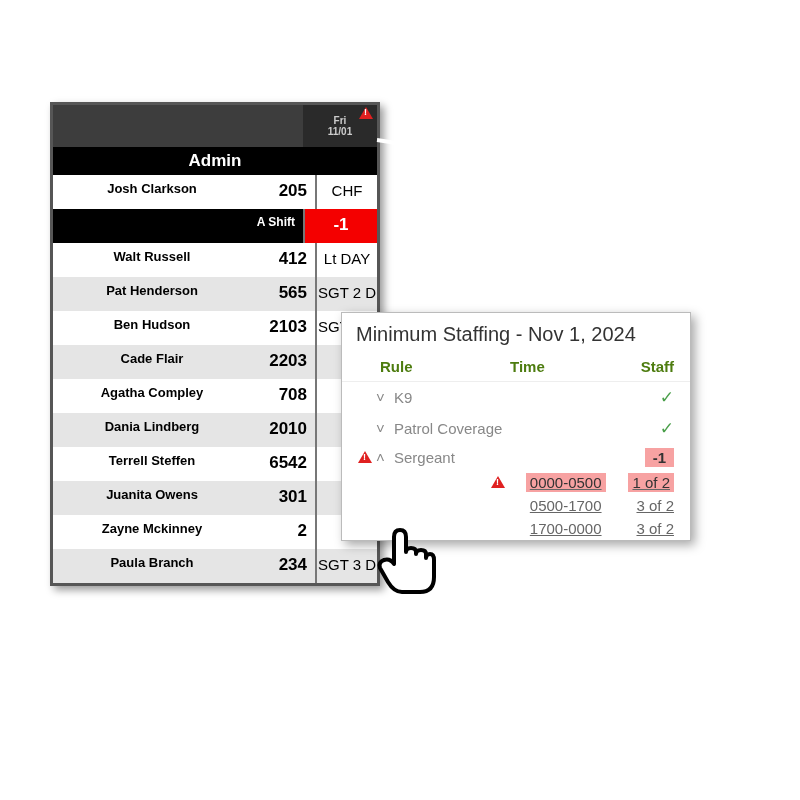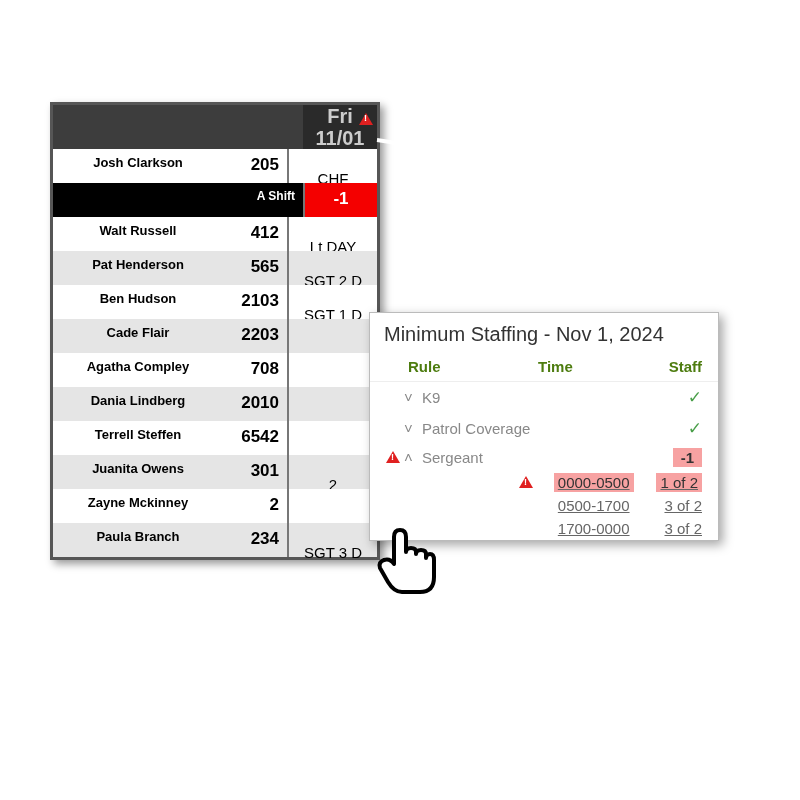--- a/index.html
+++ b/index.html
@@ -16,51 +16,50 @@
     top: 102px;
     width: 330px;
     border: 3px solid #565656;
     background: #fff;
     box-shadow: 4px 4px 8px rgba(0,0,0,0.4);
   }
   .hdr-row { display: flex; background: #3d3d3d; }
   .hdr-spacer { flex: 1; background: #3d3d3d; height: 42px; }
   .hdr-date {
     width: 74px; background: #2a2a2a; color: #ccc;
-    font-size: 20px; font-weight: bold; text-align: center;
+    font-size: 10px; font-weight: bold; text-align: center;
     display: flex; flex-direction: column; justify-content: center;
     position: relative; line-height: 1.1;
   }
   .hdr-alert { position: absolute; top: 2px; right: 4px; }
   .admin-row {
     background: #000; color: #fff; text-align: center;
     font-weight: bold; font-size: 17px; padding: 4px 0;
   }
   .row { display: flex; height: 34px; align-items: stretch; }
   .row.stripe .cell-name, .row.stripe .cell-num, .row.stripe .cell-assign { background: #e5e5e5; }
   .cell-name { flex: 1; text-align: center; padding: 6px 8px 4px 0; font-weight: bold; font-size: 13px; background: #fff; }
   .cell-num { width: 56px; text-align: right; padding: 6px 8px 0 0; font-weight: bold; font-size: 17px; background: #fff; }
   .cell-assign {
-    width: 90px; border-left: 2px solid #777; background: #fff;
-    text-align: center; font-size: 15px; padding-top: 21px;
+    width: 62px; border-left: 2px solid #777; background: #fff;
+    text-align: center; font-size: 15px; padding-top: 7px;
   }
   .shift-row { background: #000; color: #fff; }
   .shift-name { flex: 1; text-align: right; padding: 6px 8px 0 0; font-weight: bold; font-size: 12px; }
   .shift-val { width: 74px; background: #f40000; color: #fff; text-align: center; font-weight: bold; font-size: 17px; padding-top: 6px; border-left: 2px solid #777; }
 
   .popup {
     position: absolute;
     left: 341px;
     top: 312px;
     width: 350px;
     background: #fff;
     border: 1px solid #bbb;
     box-shadow: 4px 4px 10px rgba(0,0,0,0.35);
     font-family: Arial, sans-serif;
-    margin-left: 28px;
   }
   .popup-title {
     font-size: 20px; color: #333; padding: 10px 14px 8px;
     font-weight: normal;
   }
   .popup-hdr {
     display: flex; color: #4d7c0f; font-weight: bold; font-size: 15px;
     padding: 4px 16px 6px; border-bottom: 1px solid #eee;
   }
   .popup-hdr .c1 { flex: 1; padding-left: 22px; }
@@ -111,20 +110,21 @@
 <div class="schedule">
   <div class="hdr-row">
     <div class="hdr-spacer"></div>
     <div class="hdr-date">
       <span>Fri</span>
       <span>11/01</span>
       <span class="hdr-alert"><span class="tri-red"></span></span>
     </div>
   </div>
   <div id="rows">
+      <div class="admin-row">Admin</div>
       <div class="row">
         <div class="cell-name">Josh Clarkson</div>
         <div class="cell-num">205</div>
         <div class="cell-assign">CHF</div>
       </div>
       <div class="row shift-row">
         <div class="shift-name">A Shift</div>
         <div class="shift-val">-1</div>
       </div>
       <div class="row">

